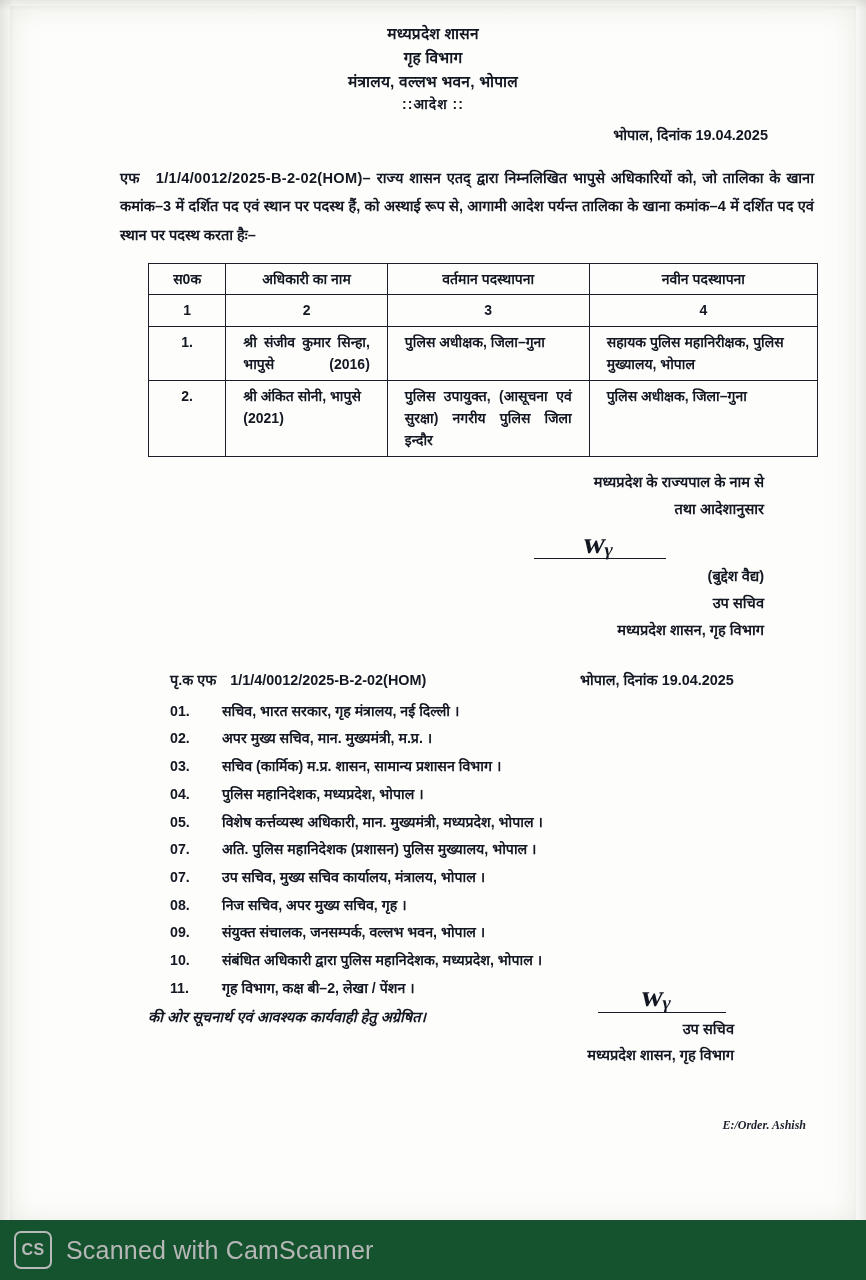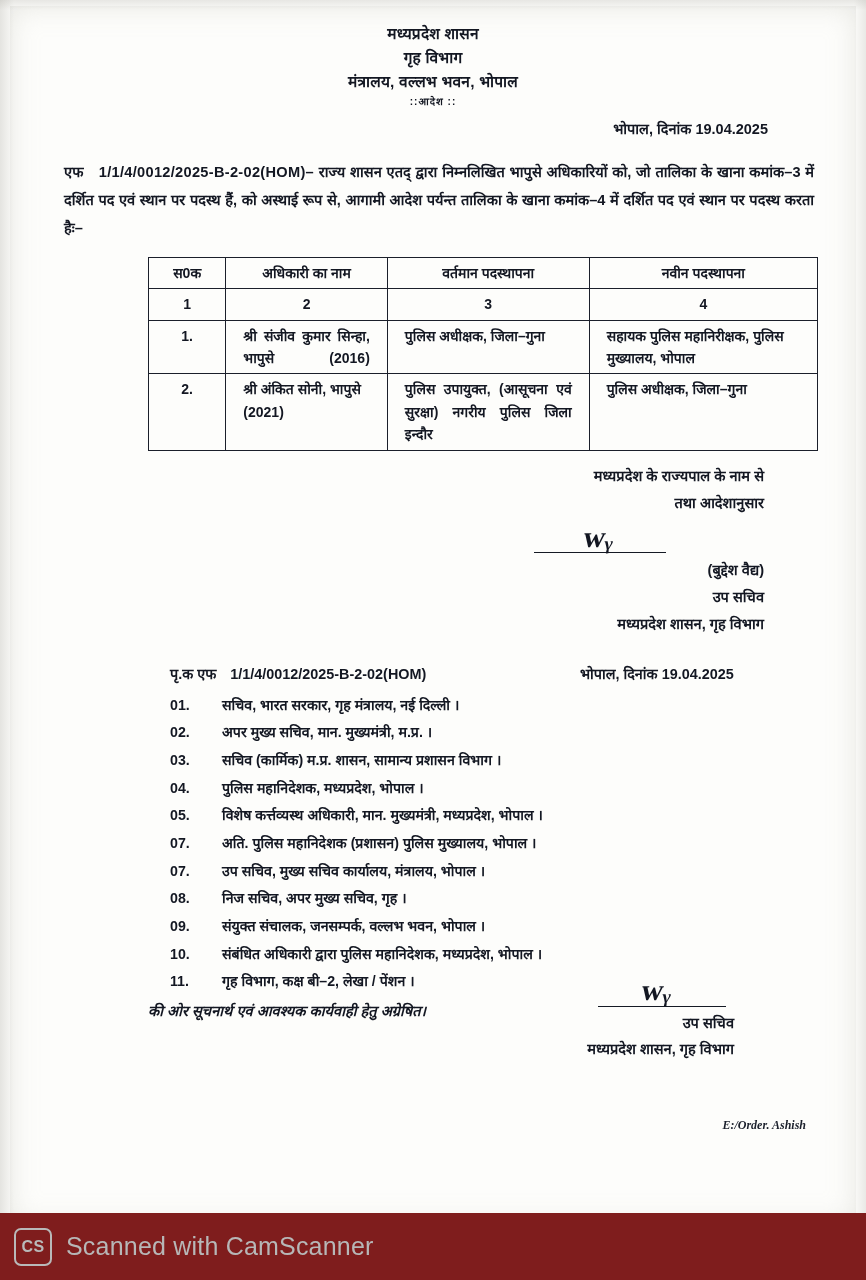--- a/index.html
+++ b/index.html
@@ -60,32 +60,32 @@
   
   .hdr {
     text-align: center;
     font-size: 15.5px;
     font-weight: 700;
     line-height: 1.55;
     letter-spacing: 0.2px;
   }
   .hdr-1 { margin-top: 22px; }
   .hdr-line { display: block; }
-  .hdr-order { font-size: 10px; letter-spacing: 1px; }
+  .hdr-order { font-size: 14px; letter-spacing: 1px; }
 
   .datum {
     text-align: right;
     padding-right: 98px;
     font-size: 14.5px;
     font-weight: 700;
     margin-top: 8px;
   }
 
   .body-para {
-    margin: 20px 52px 0 64px;
+    margin: 20px 52px 0 120px;
     font-size: 14.6px;
     line-height: 1.95;
     font-weight: 600;
     text-align: justify;
   }
   .body-para .ref-no { font-weight: 700; letter-spacing: 0.3px; }
 
   
   table.orders {
     border-collapse: collapse;
@@ -225,22 +225,22 @@
     font-family: "Liberation Serif", "DejaVu Serif", serif;
     color: #1a1f2b;
   }
 
   
   .watermark {
     position: absolute;
     left: 0;
     bottom: 0;
     width: 866px;
-    height: 67px;
-    background: #7f1d1d;
+    height: 60px;
+    background: #14532d;
     display: flex;
     align-items: center;
     padding-left: 14px;
     box-sizing: border-box;
   }
   .cs-logo {
     width: 34px;
     height: 34px;
     border: 2.6px solid #b9b9b9;
     border-radius: 7px;

